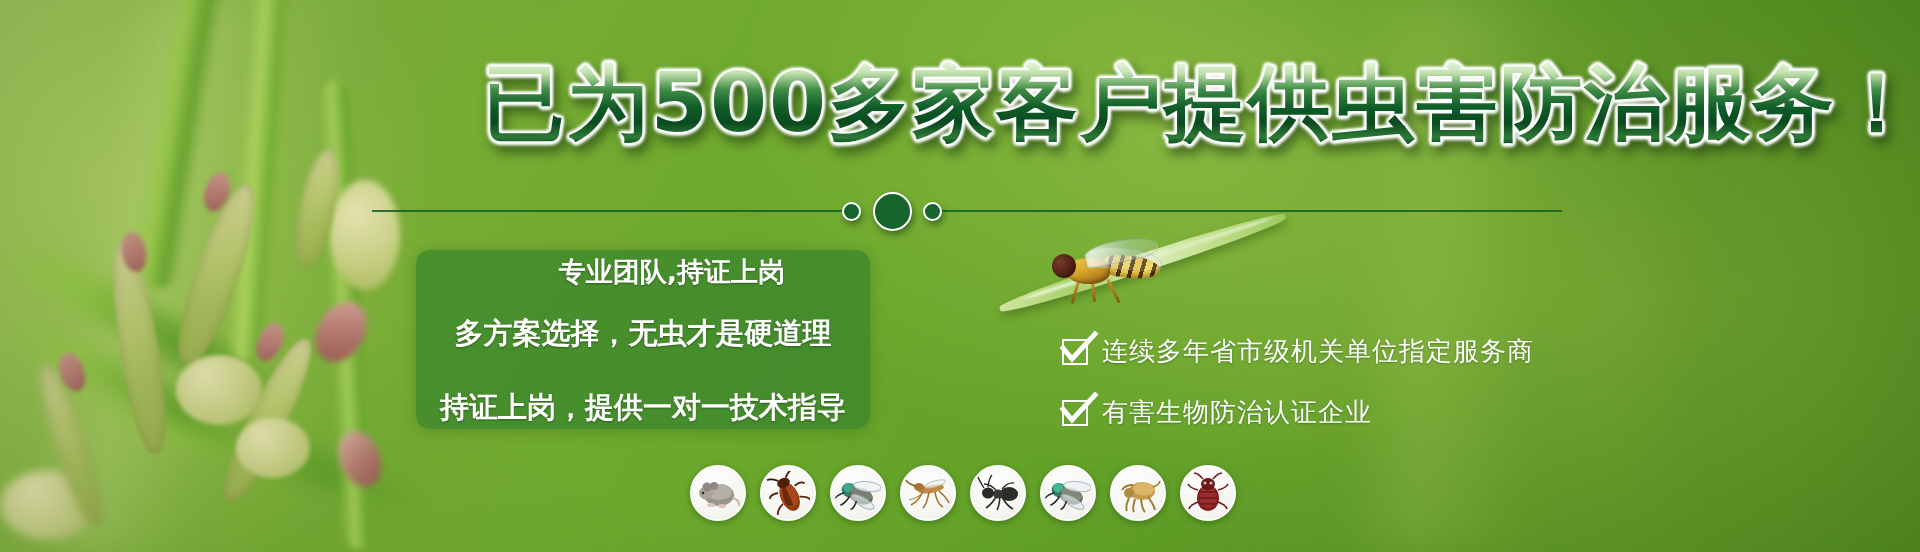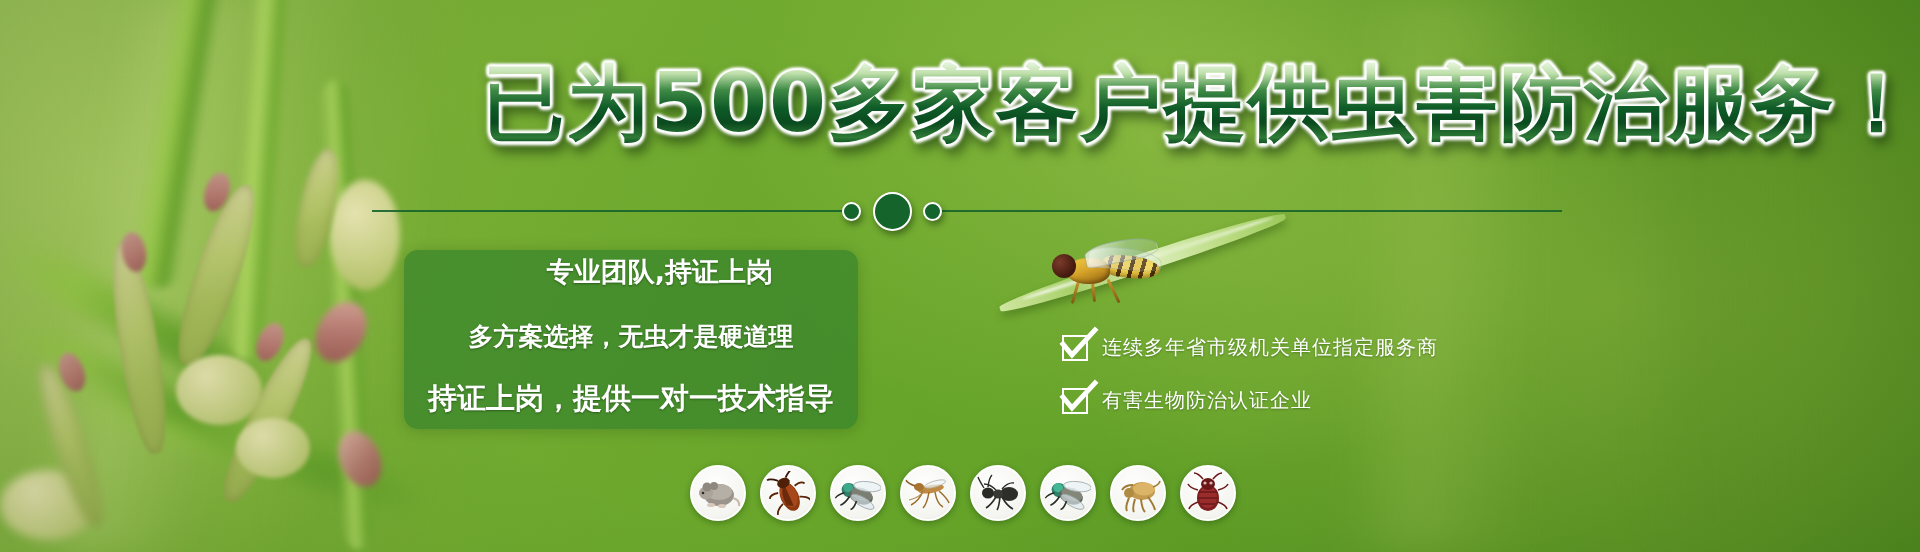--- a/index.html
+++ b/index.html
@@ -179,55 +179,55 @@
     border-radius:50%;
     background:#14642c;
     border:2px solid #ffffff;
     box-shadow:2px 4px 6px rgba(10,40,5,.45);
   }
   .dot.small{ width:19px; height:19px; }
   .dot.big  { width:39px; height:39px; }
 
   
   .panel{
-    position:absolute; left:404px; top:250px;
+    position:absolute; left:416px; top:250px;
     width:454px; height:179px;
     border-radius:14px 14px 14px 14px;
     background:rgba(56,132,44,.72);
     box-shadow:0 2px 14px rgba(14,50,10,.22);
-    display:flex; flex-direction:column; justify-content:space-between;
+    display:flex; flex-direction:column; justify-content:flex-start;
     padding:4px 18px 10px 18px;
   }
   .panel-line{
     color:#ffffff;
     font-weight:bold;
     white-space:nowrap;
     text-shadow:0 1px 2px rgba(10,40,5,.45);
     font-family:"DejaVu Sans","Liberation Sans",sans-serif;
   }
   .panel-line.l1{ font-size:27px; text-align:center; padding-left:58px; margin-bottom:24px; letter-spacing:0px; }
-  .panel-line.l2{ font-size:25px; text-align:center; margin-bottom:20px; letter-spacing:0px;font-family:Liberation Mono, monospace; }
+  .panel-line.l2{ font-size:29px; text-align:center; margin-bottom:34px; letter-spacing:0px;font-family:Liberation Mono, monospace; }
   .panel-line.l3{ font-size:29px; text-align:center; letter-spacing:0px; }
 
   
   .checklist{
     position:absolute; left:1062px; top:334px;
     display:flex; flex-direction:column; gap:26px;
   }
   .check-item{ display:flex; align-items:center; gap:14px; }
   .check-box{
     position:relative;
     width:26px; height:26px;
     border:2px solid #ffffff;
     flex:0 0 auto;
   }
   .check-box svg{ position:absolute; left:-3px; top:-9px; overflow:visible; }
   .check-text{
     color:#ffffff;
-    font-size:20px;
+    font-size:26px;
     letter-spacing:1px;
     white-space:nowrap;
     font-family:"DejaVu Sans","Liberation Sans",sans-serif;
     text-shadow:0 1px 2px rgba(10,40,5,.35);
   }
 
   
   .pests{
     position:absolute; left:690px; top:465px;
     display:flex; gap:14px;

